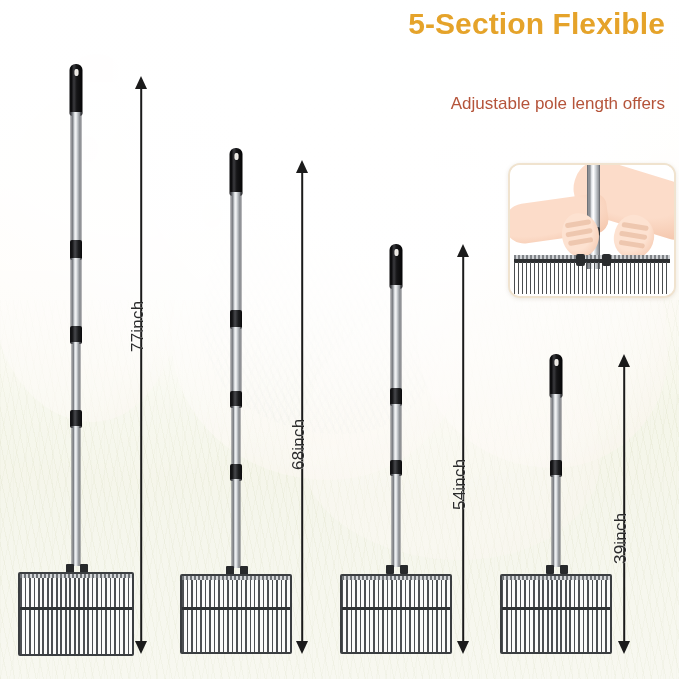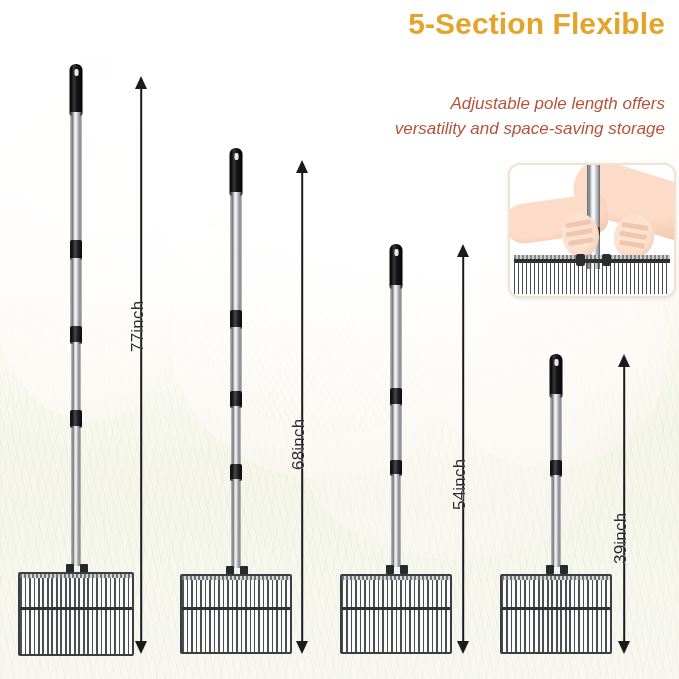--- a/index.html
+++ b/index.html
@@ -78,21 +78,21 @@
   }
   .hl-2{
     display:block;font-size:31px;font-weight:bold;letter-spacing:.1px;
     color:#e0471c;margin-top:4px;text-shadow:0 1px 0 rgba(255,255,255,.65);
   }
   .sub{
     position:absolute;right:14px;top:92px;width:530px;text-align:right;
     color:#b5543a;font-size:17px;line-height:1.45;
     text-shadow:0 1px 0 rgba(255,255,255,.6);
   }
-  .sub span{display:block;font-style:italic;}
+  .sub span{display:block;}
 
   
   .inset{
     position:absolute;left:508px;top:163px;width:164px;height:131px;
     background:#ffffff;border:2px solid #f0e3cf;border-radius:12px;
     overflow:hidden;box-shadow:0 1px 4px rgba(120,100,70,.14);
   }
   .inset .iphoto{position:absolute;inset:0;background:#ffffff;}
   
   .ins-pole{
@@ -242,21 +242,20 @@
     </div>
 
     <div class="bg-veil"></div>
   </div>
 
   <div class="headline">
     <span class="hl-1">5-Section Flexible</span>
   </div>
   <div class="sub">
     <span>Adjustable pole length offers</span>
-    <span>versatility and space-saving storage</span>
   </div>
 
   <div class="inset">
     <div class="iphoto">
       <div class="arm right"></div>
       <div class="arm left"></div>
       <div class="ins-pole"></div>
       <div class="ins-collar" style="top:62px;"></div>
       <div class="fist l">
         <div class="finger" style="left:5px;top:8px;width:26px;height:5px;"></div>

